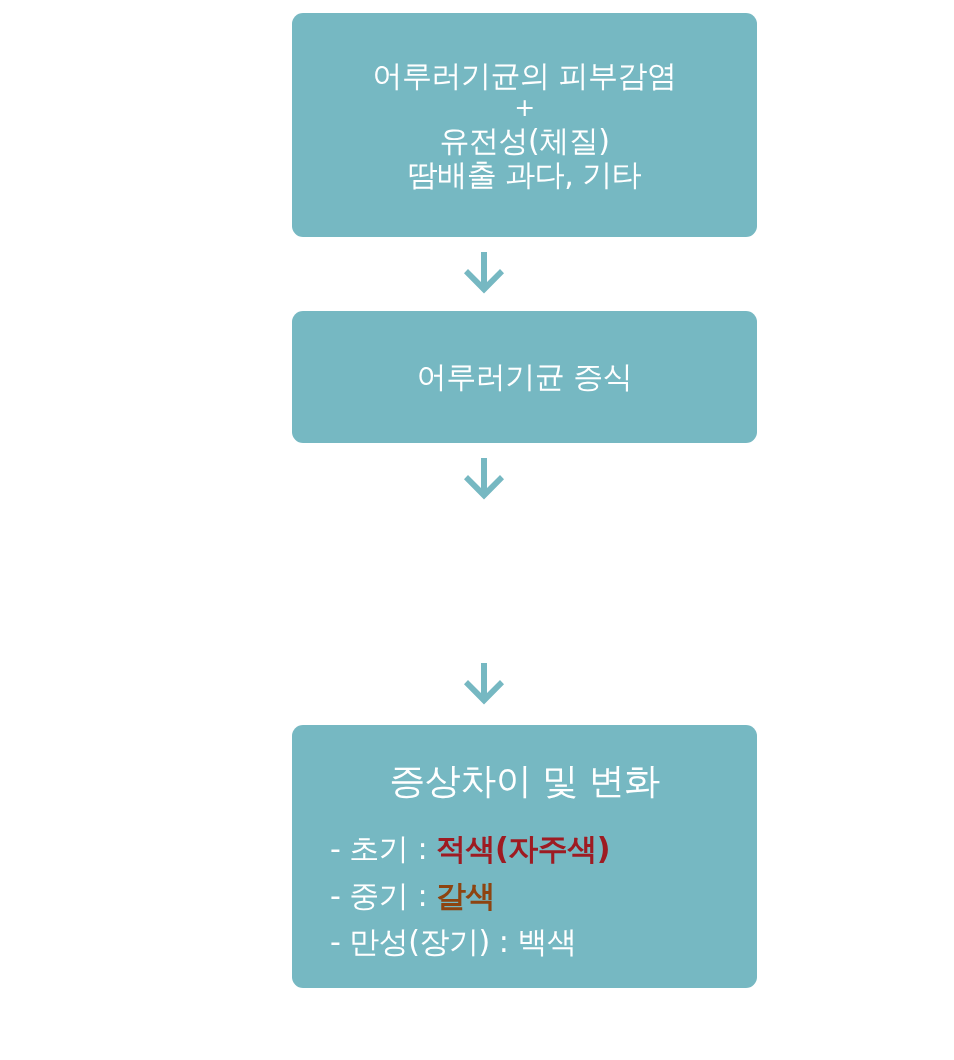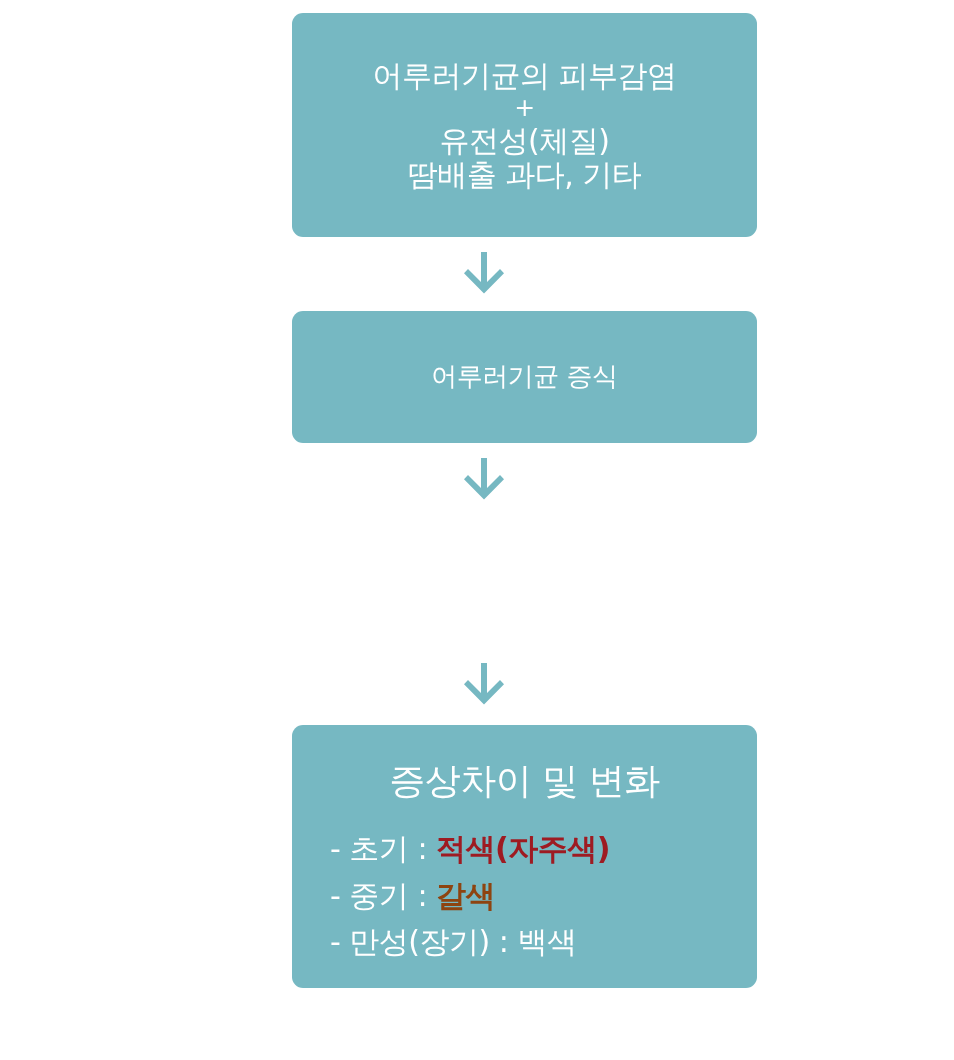--- a/index.html
+++ b/index.html
@@ -48,21 +48,21 @@
     white-space: nowrap;
     font-size: 30px;
     letter-spacing: -0.5px;
   }
 
   .node-cause .node-line.line-main   { font-size: 30px; margin-bottom: 2px; }
   .node-cause .node-line.line-plus   { font-size: 25px; margin-bottom: 2px; }
   .node-cause .node-line.line-sub    { font-size: 30px; }
 
   .node-growth .node-line,
-  .node-onset .node-line { font-size: 26px; }
+  .node-onset .node-line { font-size: 30px; }
 
   .symptoms-title {
     font-size: 36px;
     text-align: center;
     width: 100%;
     margin-top: 32px;
     margin-bottom: 20px;
     letter-spacing: -0.5px;
     white-space: nowrap;
   }

